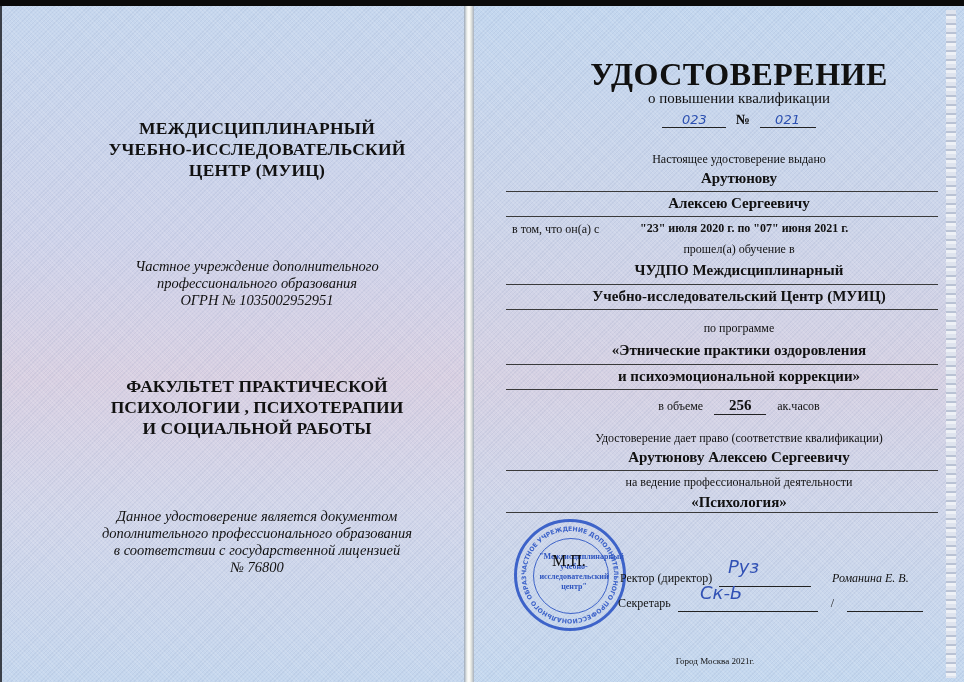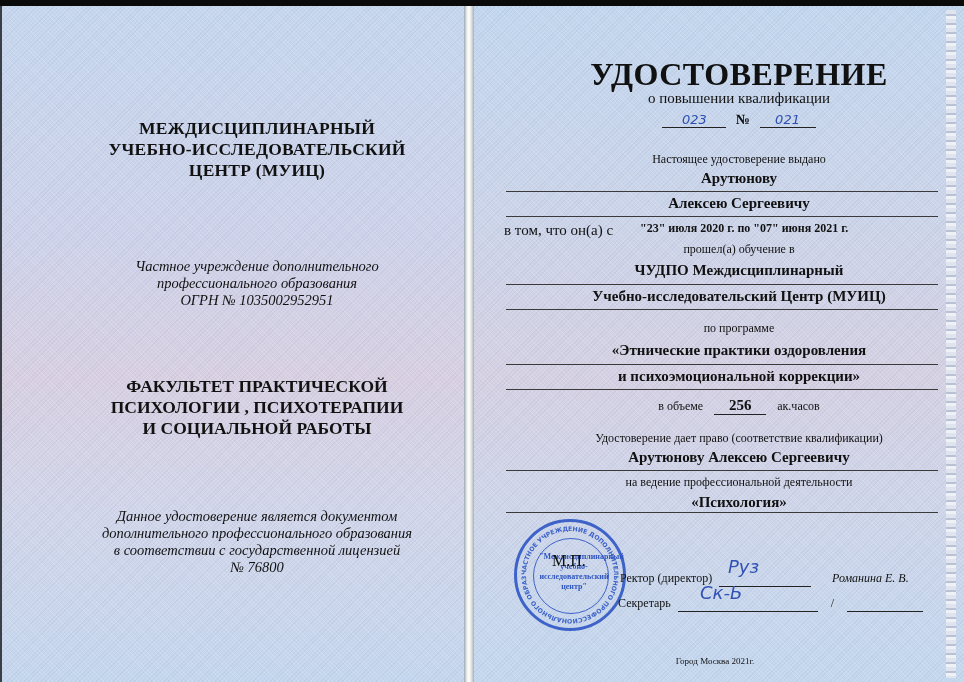--- a/index.html
+++ b/index.html
@@ -123,21 +123,21 @@
     <span style="font-weight:bold; margin:0 6px;">№</span>
     <span class="uline hand" style="width:56px;">021</span>
   </div>
 
   <div class="center r-text" style="top:146px;">Настоящее удостоверение выдано</div>
   <div class="center r-bold" style="top:164px;">Арутюнову</div>
   <div class="line" style="top:185px;"></div>
   <div class="center r-bold" style="top:189px;">Алексею Сергеевичу</div>
   <div class="line" style="top:210px;"></div>
 
-  <div style="position:absolute; top:216px; left:30px; font-size:15px;">в том, что он(а) с</div>
+  <div style="position:absolute; top:216px; left:38px; font-size:12px;">в том, что он(а) с</div>
   <div style="position:absolute; top:215px; left:166px; font-size:12px; font-weight:bold;">"23" июля 2020 г. по "07" июня 2021 г.</div>
   <div class="center r-text" style="top:236px;">прошел(а) обучение в</div>
 
   <div class="center r-bold" style="top:256px;">ЧУДПО  Междисциплинарный</div>
   <div class="line" style="top:278px;"></div>
   <div class="center r-bold" style="top:282px;">Учебно-исследовательский Центр (МУИЦ)</div>
   <div class="line" style="top:303px;"></div>
 
   <div class="center r-text" style="top:315px;">по программе</div>
   <div class="center r-bold" style="top:336px;">«Этнические практики оздоровления</div>

